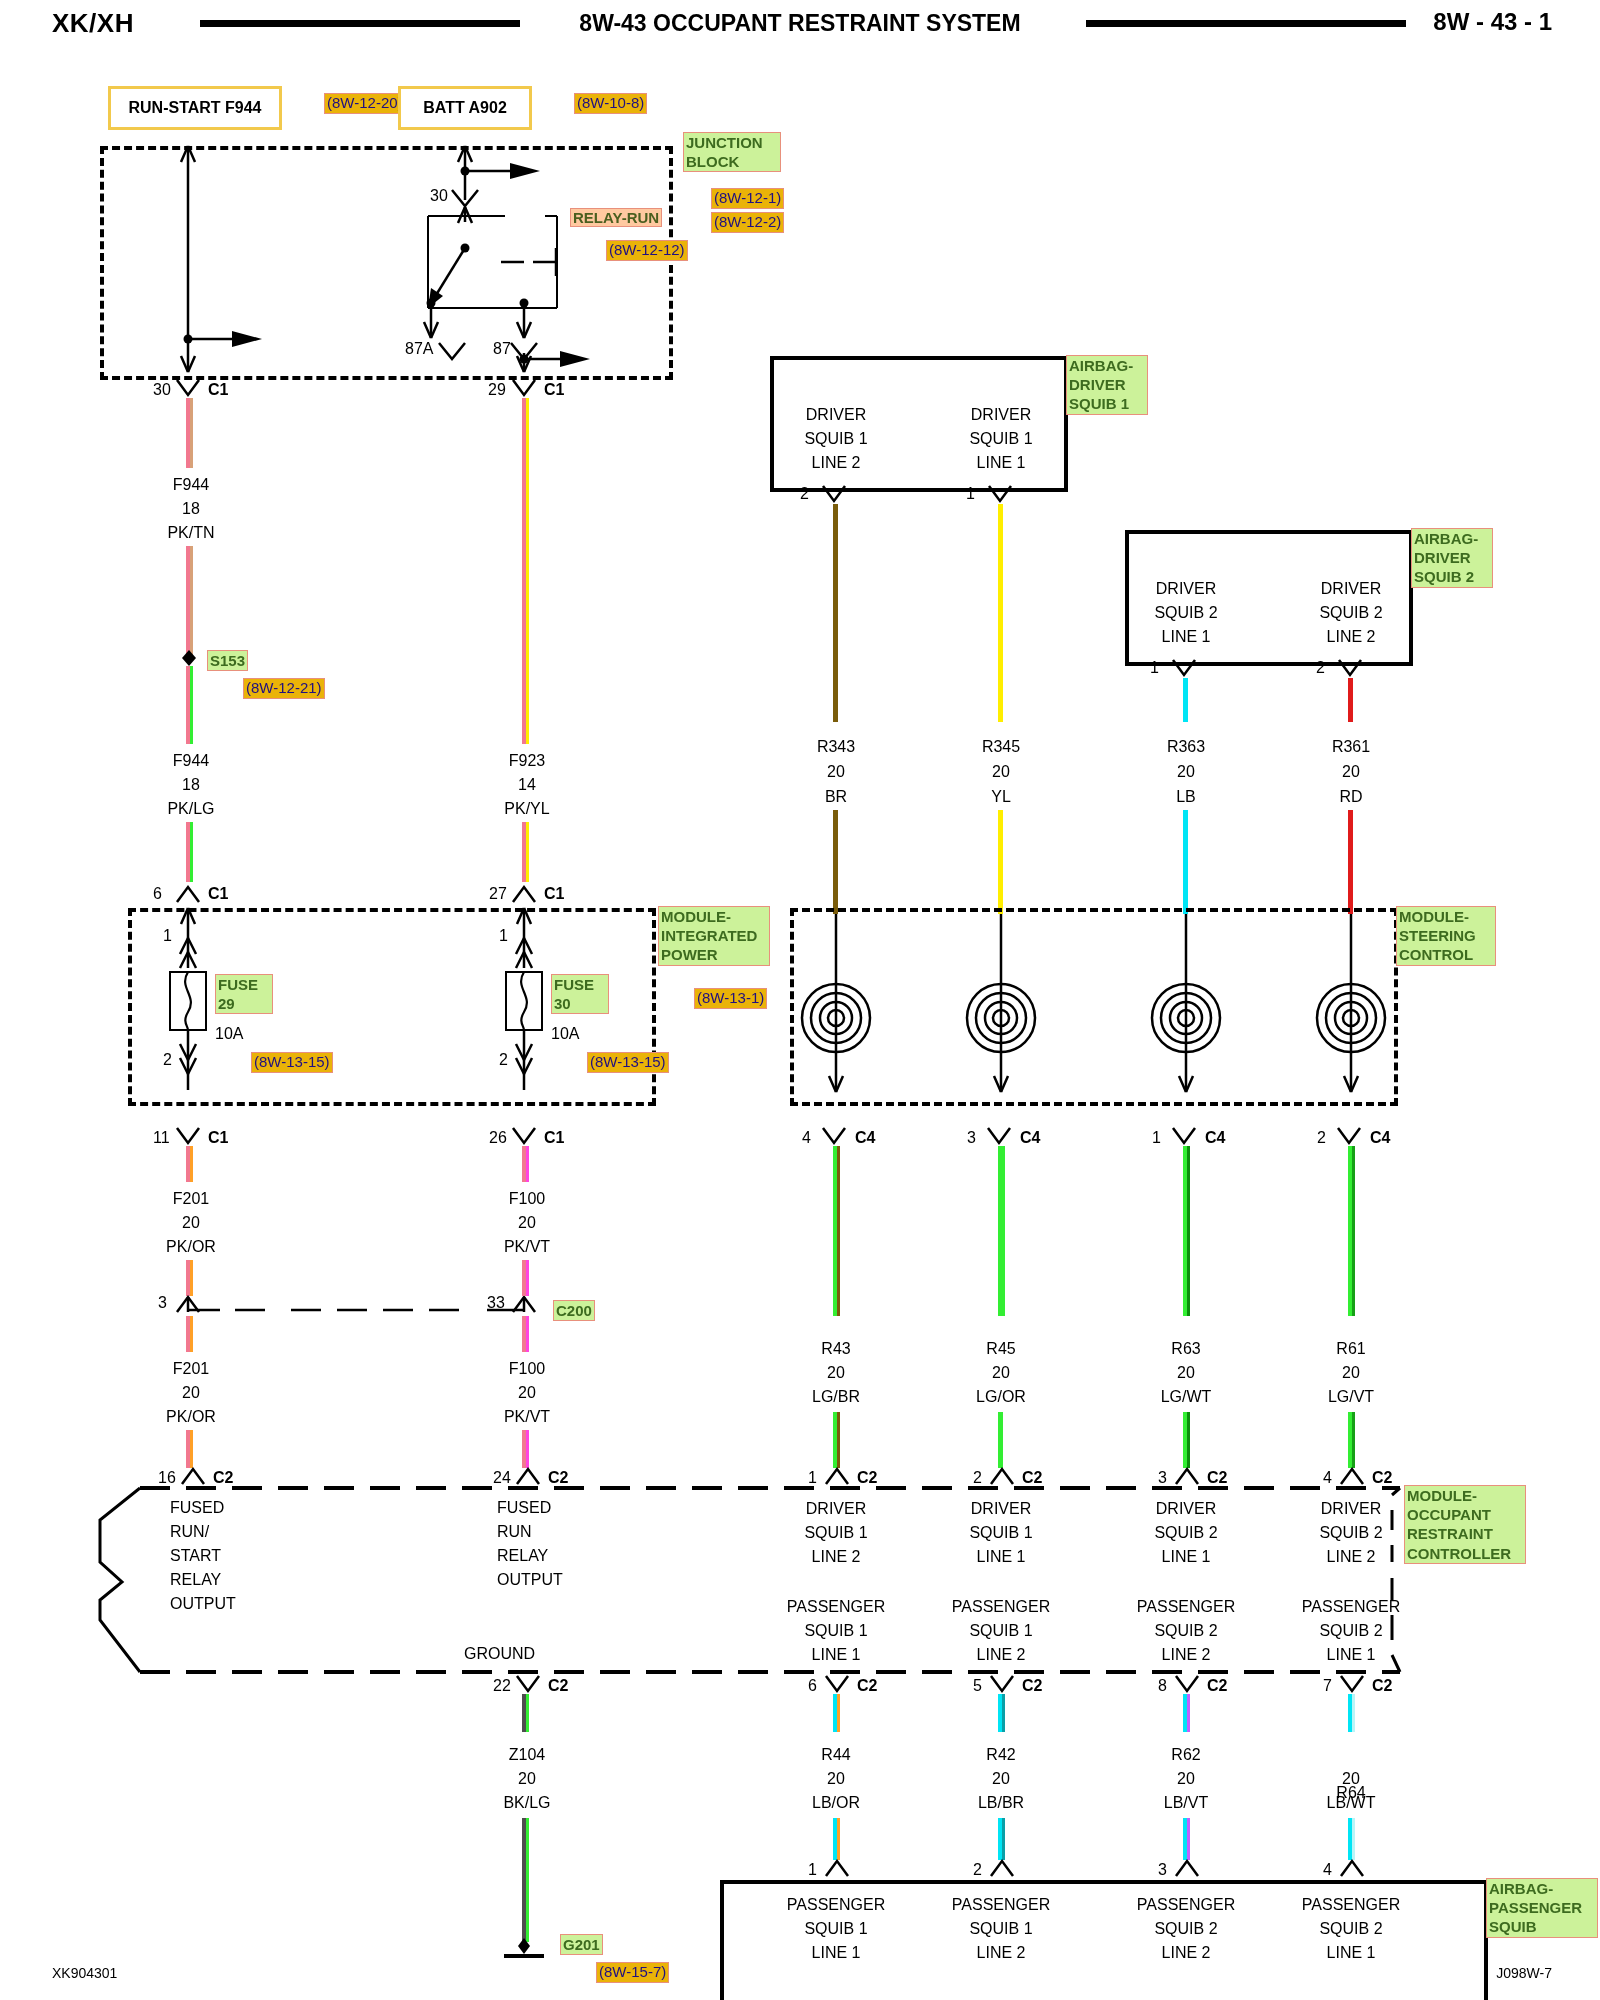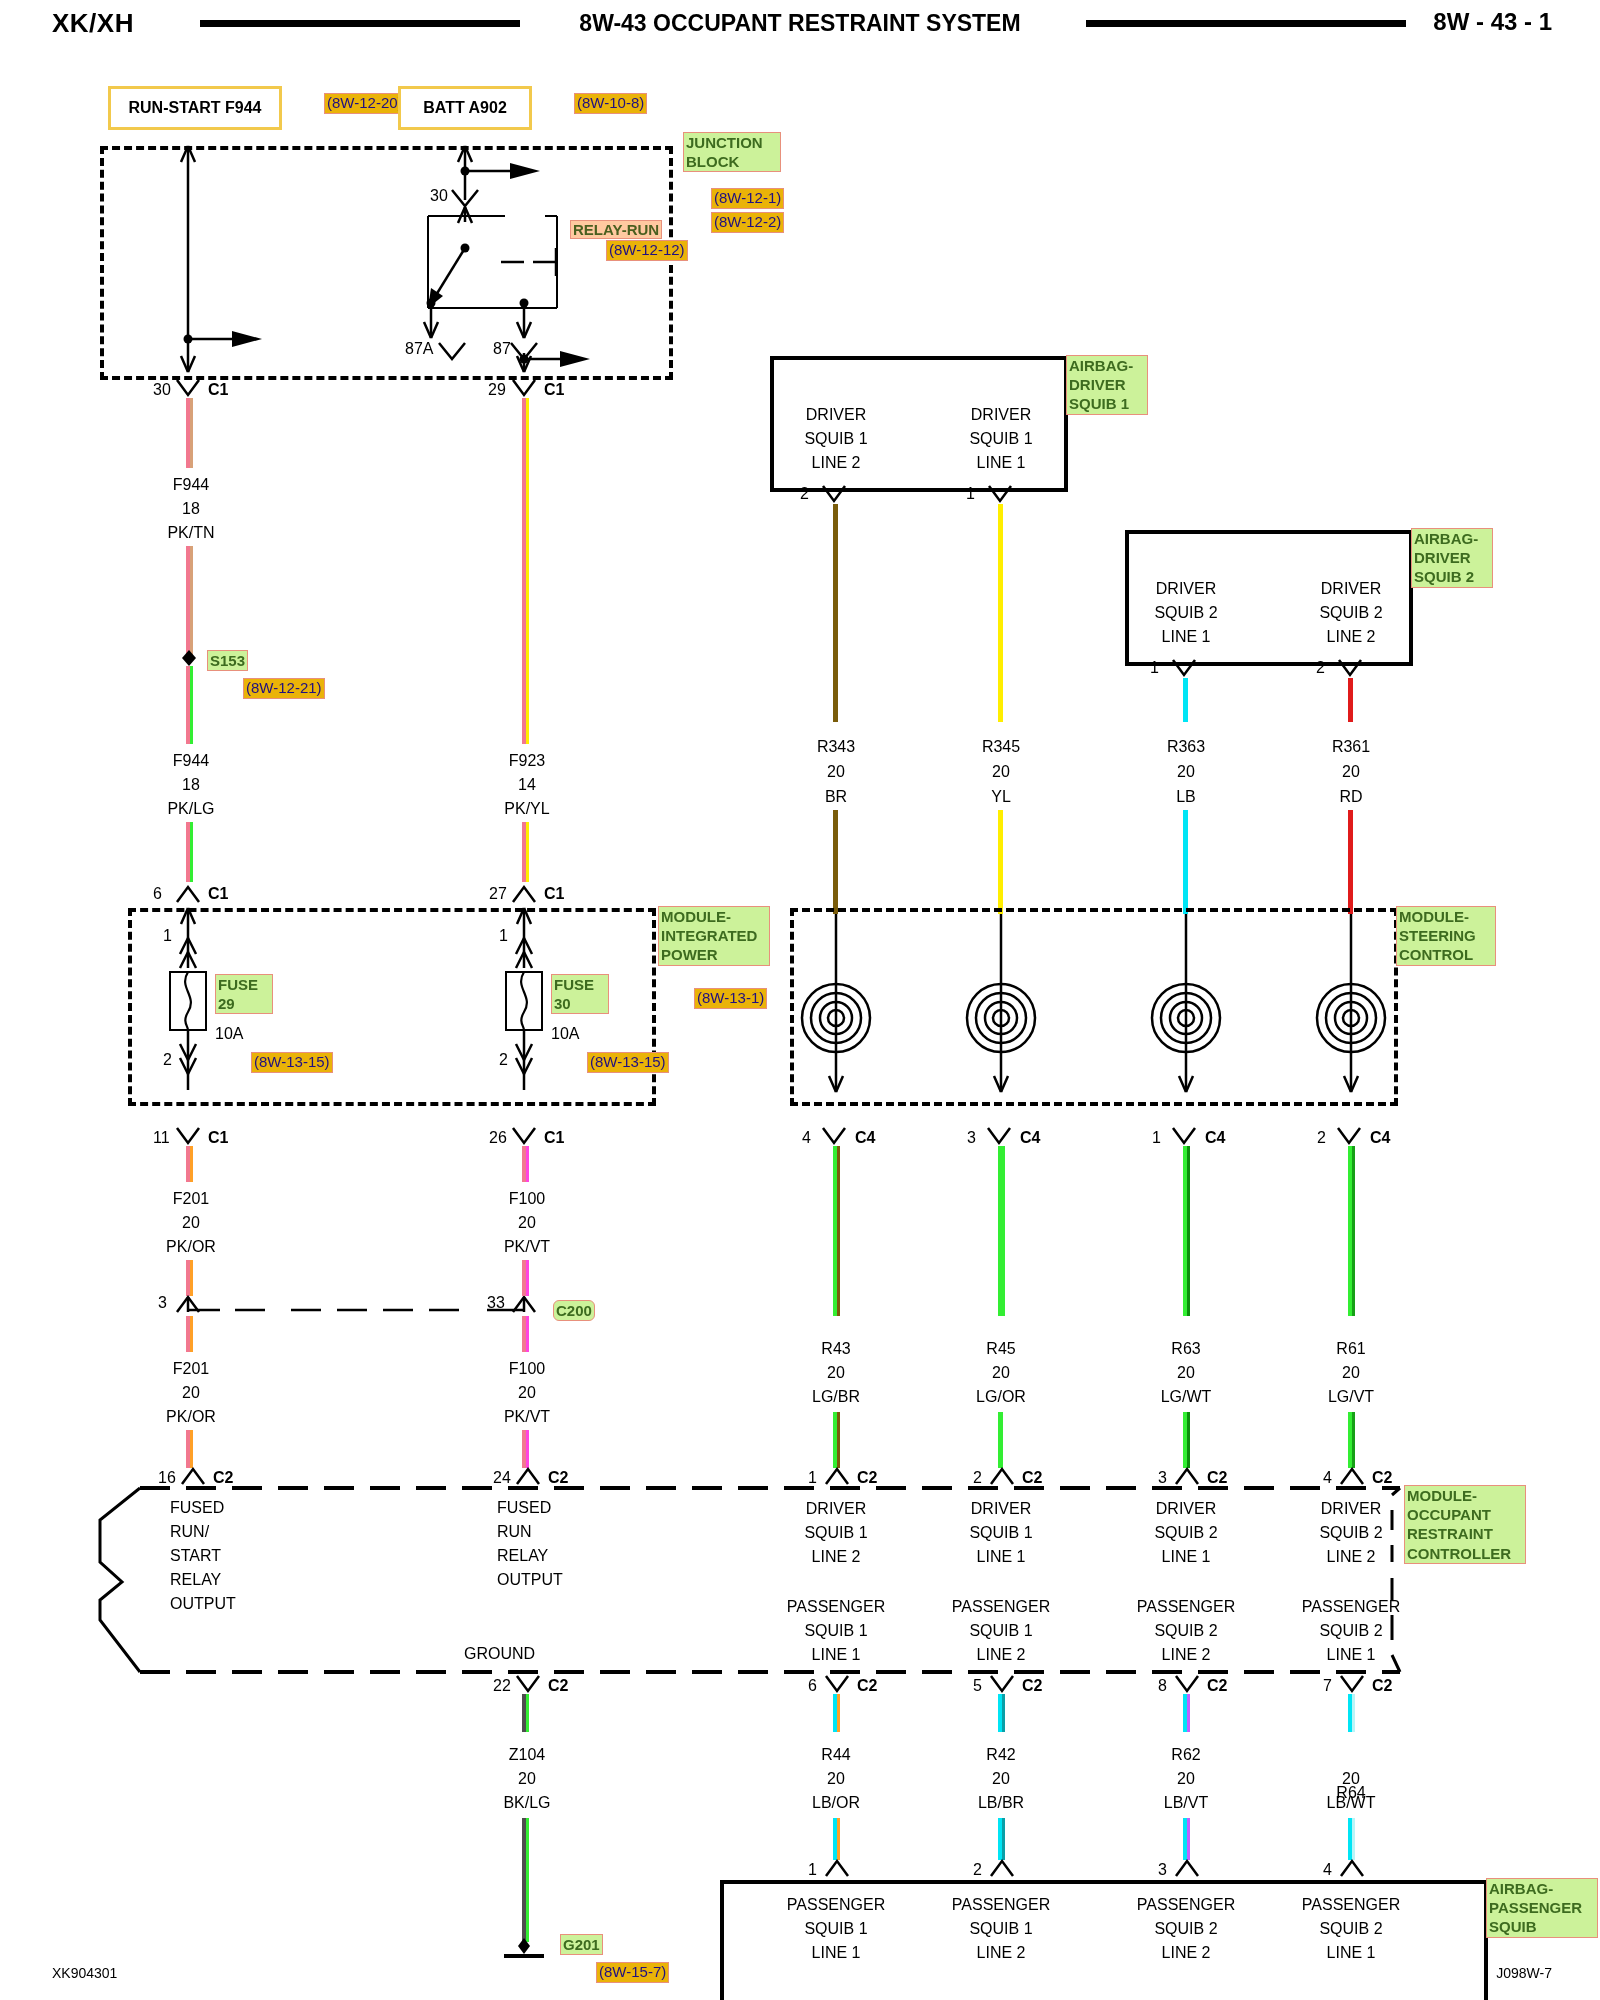--- a/index.html
+++ b/index.html
@@ -19,21 +19,21 @@
   
   .t{font-size:16px;white-space:nowrap;line-height:1.0;}
   .tc{font-size:16px;white-space:nowrap;text-align:center;transform:translateX(-50%);}
   .bold{font-weight:bold;}
   
   .chip-grn{background:#ccf29a;border:1px solid #e8907c;color:#3d6b1f;
             font-size:15px;font-weight:bold;padding:0 2px;white-space:nowrap;line-height:1.28;}
   .chip-blu{background:#eab308;border:1px solid #e8907c;color:#201080;
             font-size:15px;padding:0 2px;white-space:nowrap;line-height:1.25;margin-left:36px;}
   .chip-relay{background:#ffc9a0;border:1px solid #e8907c;color:#4a5f1f;
-            font-size:15px;font-weight:bold;padding:0 2px;white-space:nowrap;margin-top:12px;}
+            font-size:15px;font-weight:bold;padding:0 2px;white-space:nowrap;}
   
   .box-yellow{border:3px solid #f2c94c;background:#fff;
         display:flex;align-items:center;justify-content:center;
         font-size:16px;font-weight:bold;}
   .box-solid{border:4px solid #000;background:#fff;}
   .dashbox{border:4px dashed #000;background:transparent;}
   
   .w{position:absolute;width:5px;}
   .w2{position:absolute;width:3px;}
   svg{position:absolute;overflow:visible;}
@@ -251,21 +251,21 @@
   <path d="M2,32 L13,17 L24,32" stroke="#000" stroke-width="2.5" fill="none"></path>
   <path d="M13,32 L13,17" stroke="#000" stroke-width="2.5" fill="none"></path>
   <line x1="13" y1="30" x2="45" y2="30" stroke="#000" stroke-width="2.5"></line>
   <line x1="60" y1="30" x2="100" y2="30" stroke="#000" stroke-width="2.5" stroke-dasharray="30 16"></line>
   <line x1="116" y1="30" x2="298" y2="30" stroke="#000" stroke-width="2.5" stroke-dasharray="30 16"></line>
   <line x1="312" y1="30" x2="349" y2="30" stroke="#000" stroke-width="2.5"></line>
   <path d="M338,32 L349,17 L360,32" stroke="#000" stroke-width="2.5" fill="none"></path>
   <path d="M349,32 L349,17" stroke="#000" stroke-width="2.5" fill="none"></path>
 </svg>
 <div class="abs t" style="left:487px;top:1295px;">33</div>
-<div class="abs chip-grn" style="left:553px;top:1300px;border-radius:6px;">C200</div>
+<div class="abs chip-grn" style="left:553px;top:1300px;">C200</div>
 
 <div class="abs w" style="left:186px;top:1316px;height:36px;background:#f2788f;"></div>
 <div class="abs w2" style="left:190px;top:1316px;height:36px;background:#ffa028;"></div>
 <div class="abs tc" style="left:191px;top:1360px;">F201</div>
 <div class="abs tc" style="left:191px;top:1384px;">20</div>
 <div class="abs tc" style="left:191px;top:1408px;">PK/OR</div>
 <div class="abs w" style="left:186px;top:1430px;height:38px;background:#f2788f;"></div>
 <div class="abs w2" style="left:190px;top:1430px;height:38px;background:#ffa028;"></div>
 
 <div class="abs w" style="left:522px;top:1146px;height:36px;background:#f2788f;"></div>

